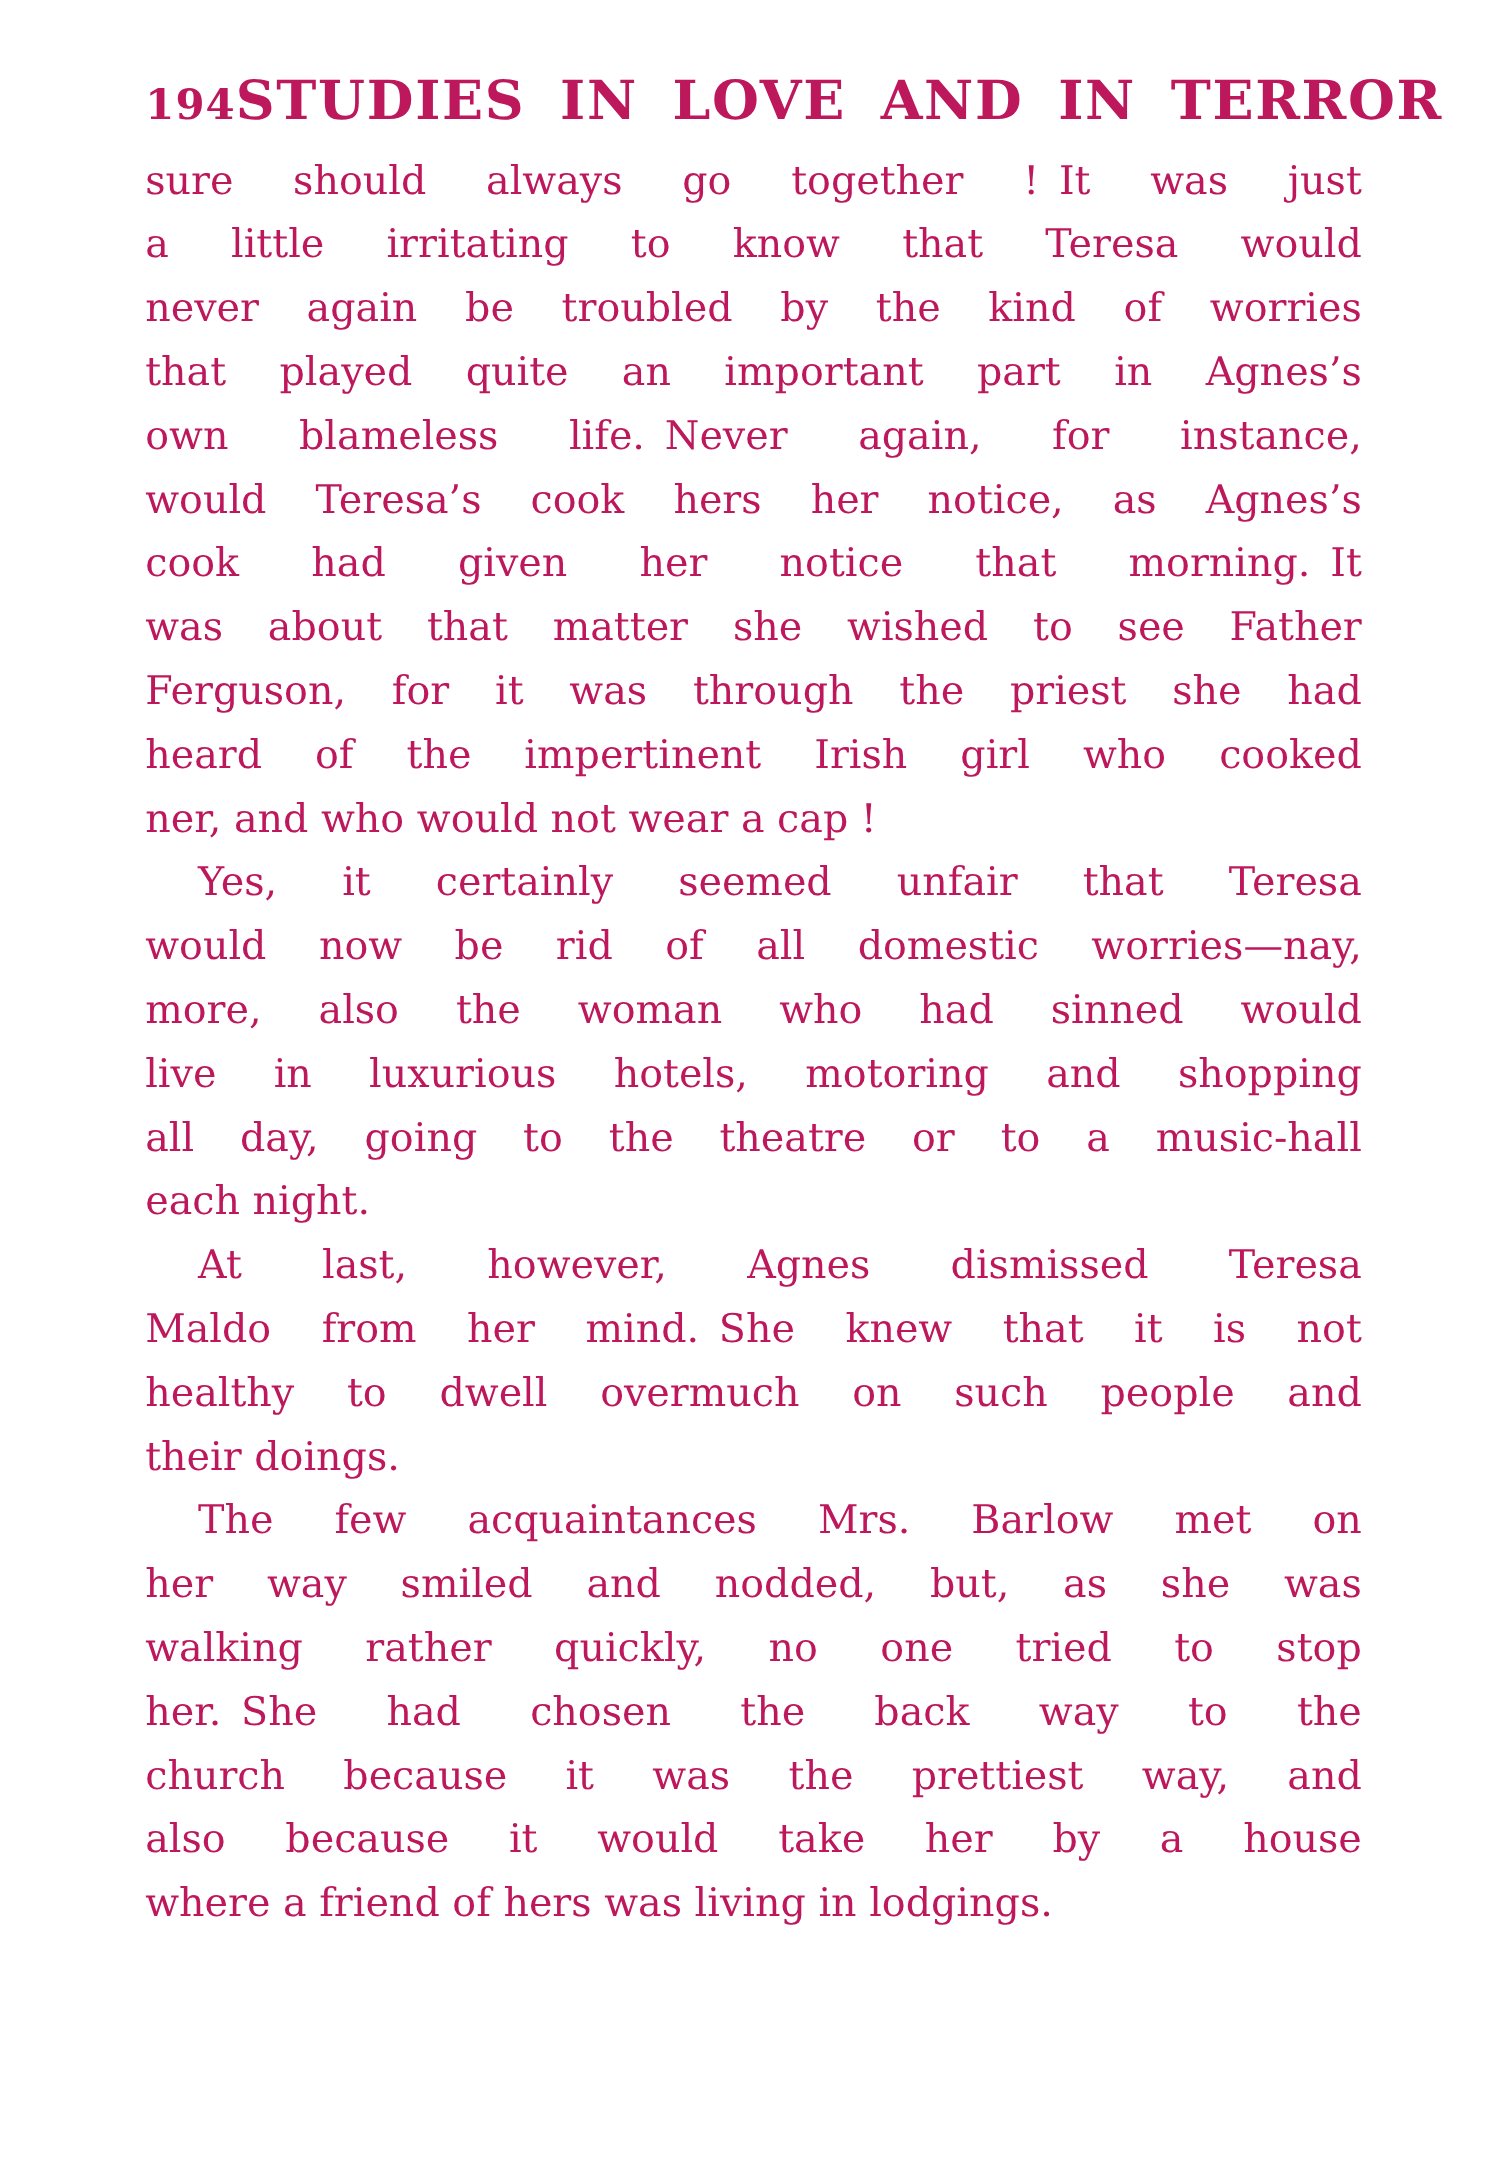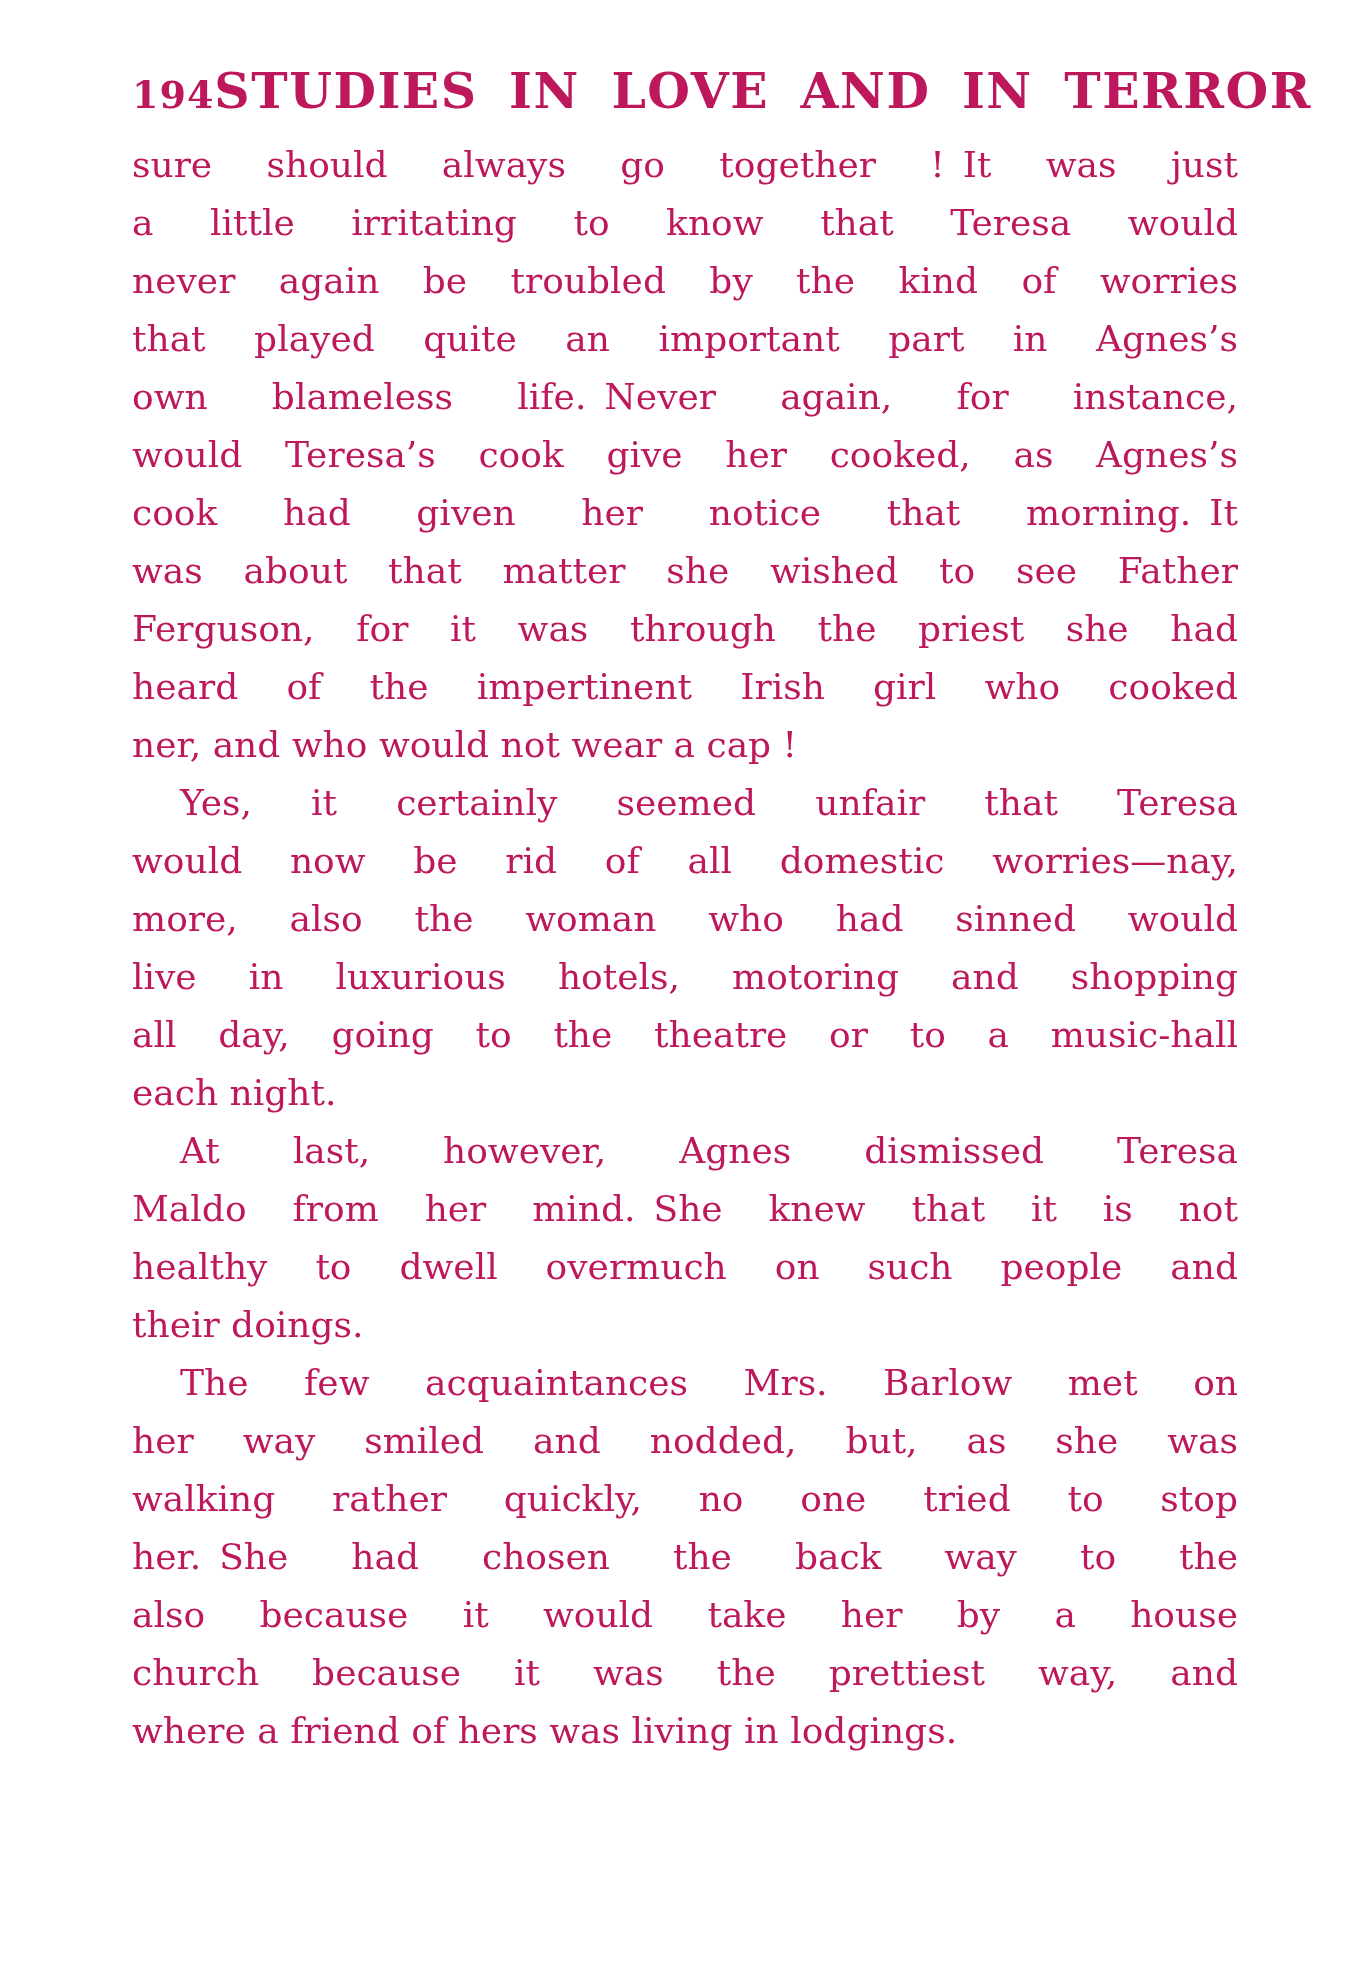--- a/index.html
+++ b/index.html
@@ -65,21 +65,21 @@
     <span class="page-number">194</span>
     <span class="running-title">STUDIES IN LOVE AND IN TERROR</span>
   </div>
   <div class="page-body">
       <div class="paragraph">
         <div class="line"><span>sure should always go together ! It was just</span></div>
         <div class="line"><span>a little irritating to know that Teresa would</span></div>
         <div class="line"><span>never again be troubled by the kind of worries</span></div>
         <div class="line"><span>that played quite an important part in Agnes’s</span></div>
         <div class="line"><span>own blameless life. Never again, for instance,</span></div>
-        <div class="line"><span>would Teresa’s cook give her cooked, as Agnes’s</span></div>
+        <div class="line"><span>would Teresa’s cook hers her notice, as Agnes’s</span></div>
         <div class="line"><span>cook had given her notice that morning. It</span></div>
         <div class="line"><span>was about that matter she wished to see Father</span></div>
         <div class="line"><span>Ferguson, for it was through the priest she had</span></div>
         <div class="line"><span>heard of the impertinent Irish girl who cooked</span></div>
         <div class="line flush"><span>ner, and who would </span><span class="italic">not</span><span> wear a cap !</span></div>
       </div>
       <div class="paragraph">
         <div class="line indent"><span>Yes, it certainly seemed unfair that Teresa</span></div>
         <div class="line"><span>would now be rid of all domestic worries—nay,</span></div>
         <div class="line"><span>more, also the woman who had sinned would</span></div>
@@ -91,18 +91,18 @@
         <div class="line indent"><span>At last, however, Agnes dismissed Teresa</span></div>
         <div class="line"><span>Maldo from her mind. She knew that it is not</span></div>
         <div class="line"><span>healthy to dwell overmuch on such people and</span></div>
         <div class="line flush"><span>their doings.</span></div>
       </div>
       <div class="paragraph">
         <div class="line indent"><span>The few acquaintances Mrs. Barlow met on</span></div>
         <div class="line"><span>her way smiled and nodded, but, as she was</span></div>
         <div class="line"><span>walking rather quickly, no one tried to stop</span></div>
         <div class="line"><span>her. She had chosen the back way to the</span></div>
+        <div class="line"><span>church because it was the prettiest way, and</span></div>
         <div class="line"><span>also because it would take her by a house</span></div>
-        <div class="line"><span>church because it was the prettiest way, and</span></div>
         <div class="line flush"><span>where a friend of hers was living in lodgings.</span></div>
       </div>
     </div>
 </div>
 
 </body></html>

